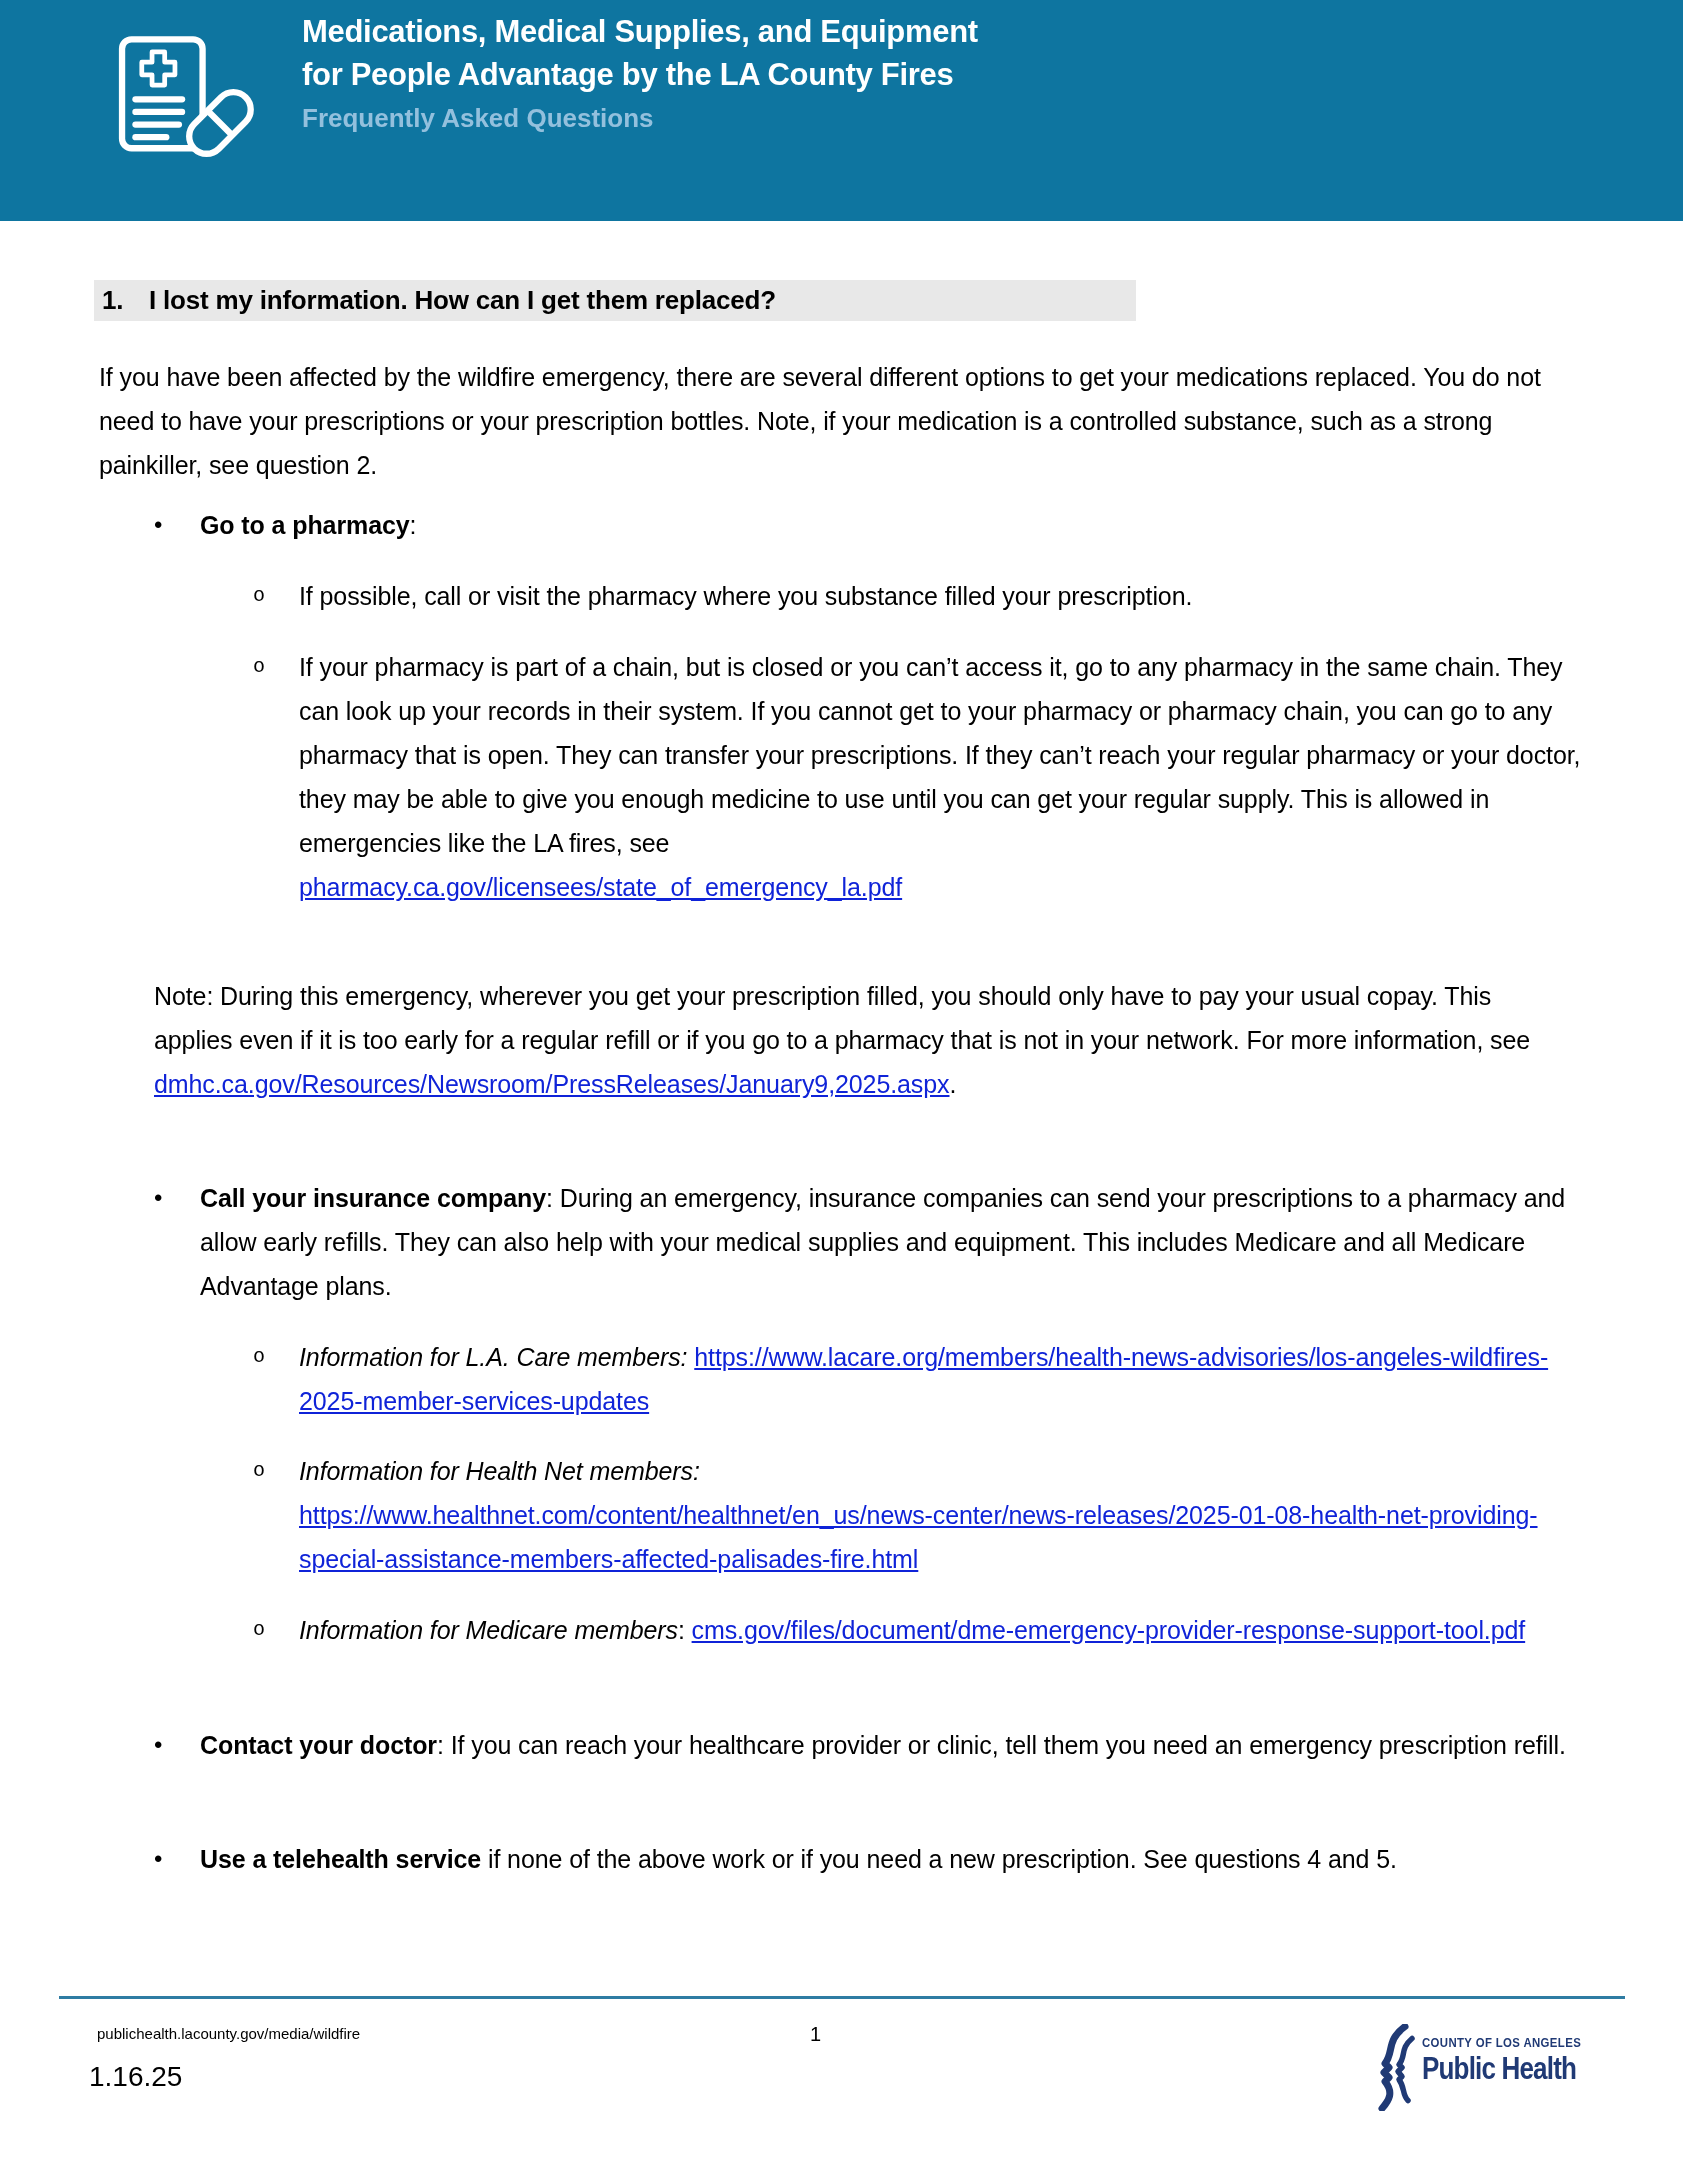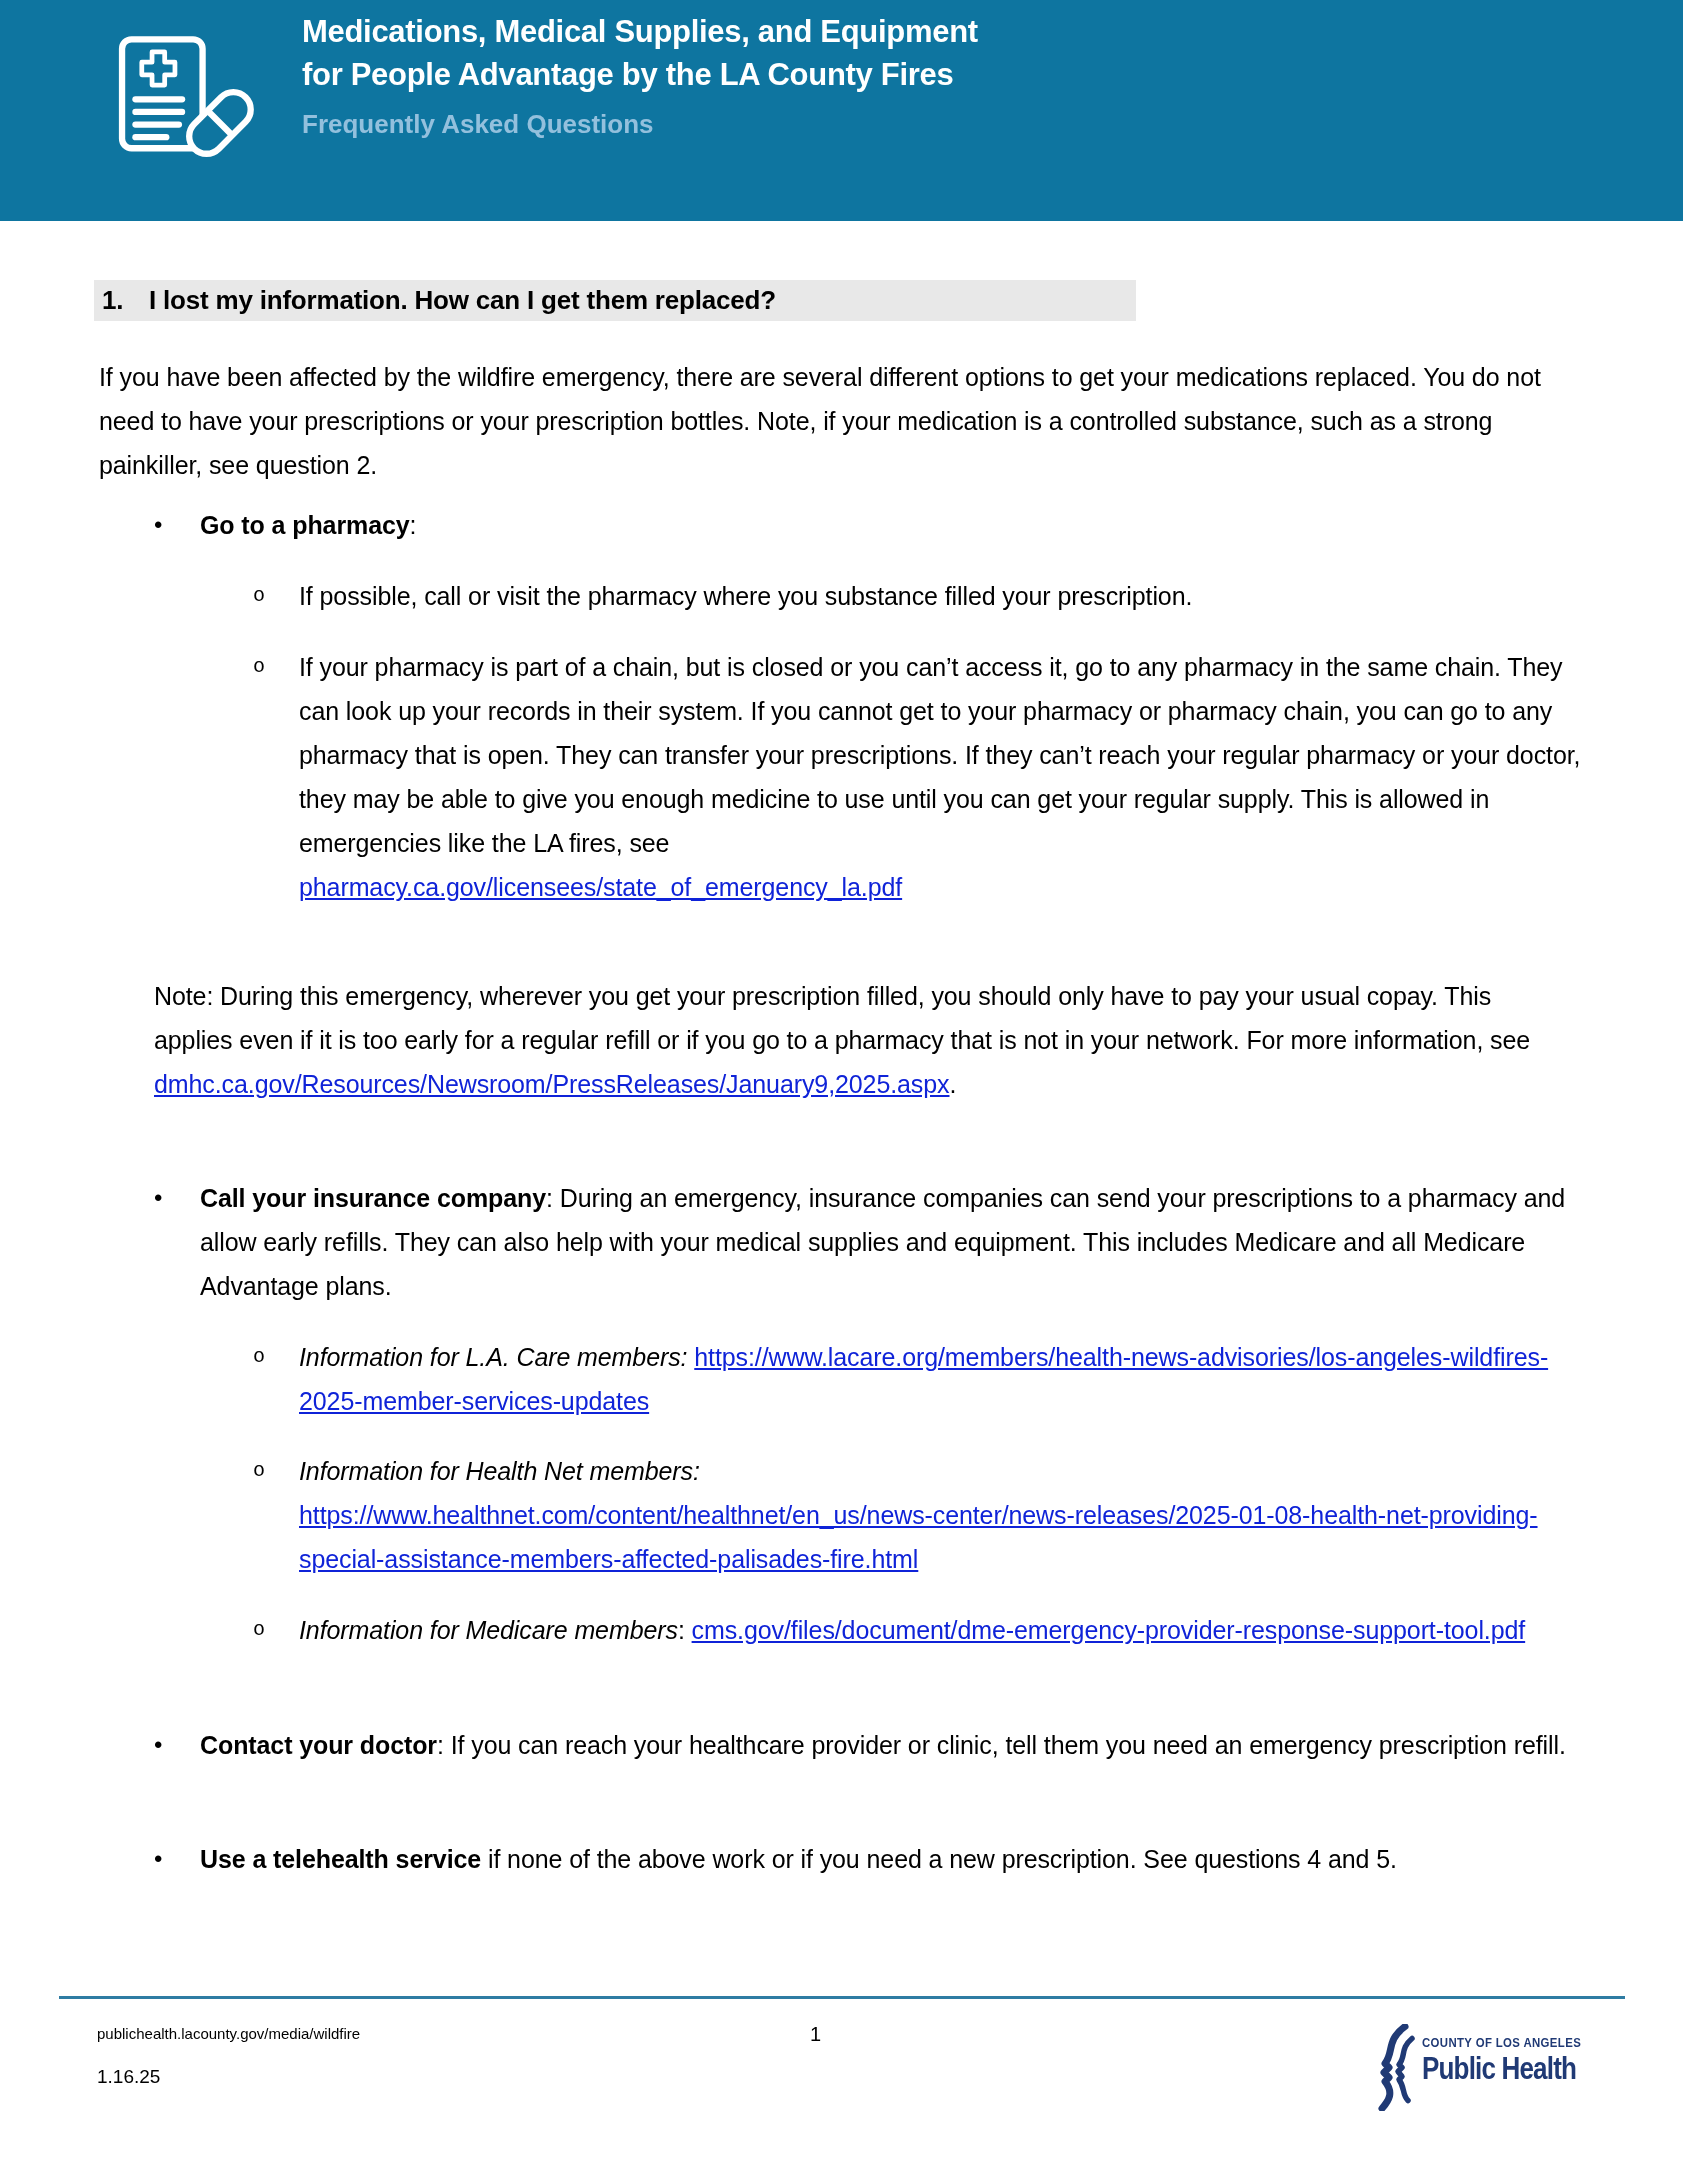--- a/index.html
+++ b/index.html
@@ -4,21 +4,21 @@
 <style>
   html,body{margin:0;padding:0;background:#fff;}
   .page{position:relative;width:1683px;height:2178px;background:#fff;overflow:hidden;
         font-family:"Liberation Sans",sans-serif;color:#000;}
 
   
   .banner{position:absolute;top:0;left:0;width:1683px;height:221px;background:var(--header_bg,#0e75a0);}
   .banner-icon{position:absolute;left:111px;top:34px;}
   .title-block{position:absolute;left:302px;top:10px;}
   .title-line{font-size:31px;font-weight:bold;color:#fff;line-height:43px;letter-spacing:-0.3px;}
-  .subtitle{font-size:26px;font-weight:bold;color:var(--subtitle,#93c0dd);line-height:36px;margin-top:10px;}
+  .subtitle{font-size:26px;font-weight:bold;color:var(--subtitle,#93c0dd);line-height:36px;margin-top:4px;}
 
   
   .qbar{position:absolute;top:280px;left:94px;width:1042px;height:41px;background:var(--qbar_bg,#e8e8e8);
         display:flex;align-items:center;font-size:26px;font-weight:bold;letter-spacing:-0.2px;}
   .qnum{display:inline-block;min-width:55px;padding-left:8px;box-sizing:border-box;}
 
   
   .txt{position:absolute;font-size:25px;line-height:44px;letter-spacing:-0.1px;}
   .b{font-weight:bold;}
   .i{font-style:italic;}
@@ -37,21 +37,21 @@
   .b-insurance{top:1176px;left:154px;width:1384px;}
   .s-lacare{top:1335px;left:253px;width:1285px;}
   .s-healthnet{top:1449px;left:253px;width:1285px;}
   .s-medicare{top:1608px;left:253px;width:1285px;}
   .b-doctor{top:1723px;left:154px;width:1384px;}
   .b-telehealth{top:1837px;left:154px;width:1384px;}
 
   
   .f-rule{position:absolute;top:1996px;left:59px;width:1566px;height:3px;background:var(--footer_rule,#2f7ca3);}
   .f-url{position:absolute;top:2020px;left:97px;font-size:15px;line-height:28px;}
-  .f-date{position:absolute;top:2063px;left:97px;font-size:19px;line-height:28px;}
+  .f-date{position:absolute;top:2063px;left:89px;font-size:28px;line-height:28px;}
   .f-page{position:absolute;top:2020px;left:810px;font-size:20px;line-height:28px;}
   .f-logo{position:absolute;top:2022px;left:1372px;width:257px;height:149px;}
   .f-logo .faces{position:absolute;left:0;top:2px;}
   .f-logo .logo-text{position:absolute;left:50px;top:14px;color:var(--logo_navy,#203a75);}
   .logo-county{font-size:12.4px;font-weight:bold;letter-spacing:0.4px;white-space:nowrap;
                transform:scaleX(0.92);transform-origin:left center;}
   .logo-name{font-size:31px;font-weight:bold;letter-spacing:-1px;white-space:nowrap;margin-top:1px;
              transform:scaleX(0.84);transform-origin:left center;}
 </style>
 </head>

